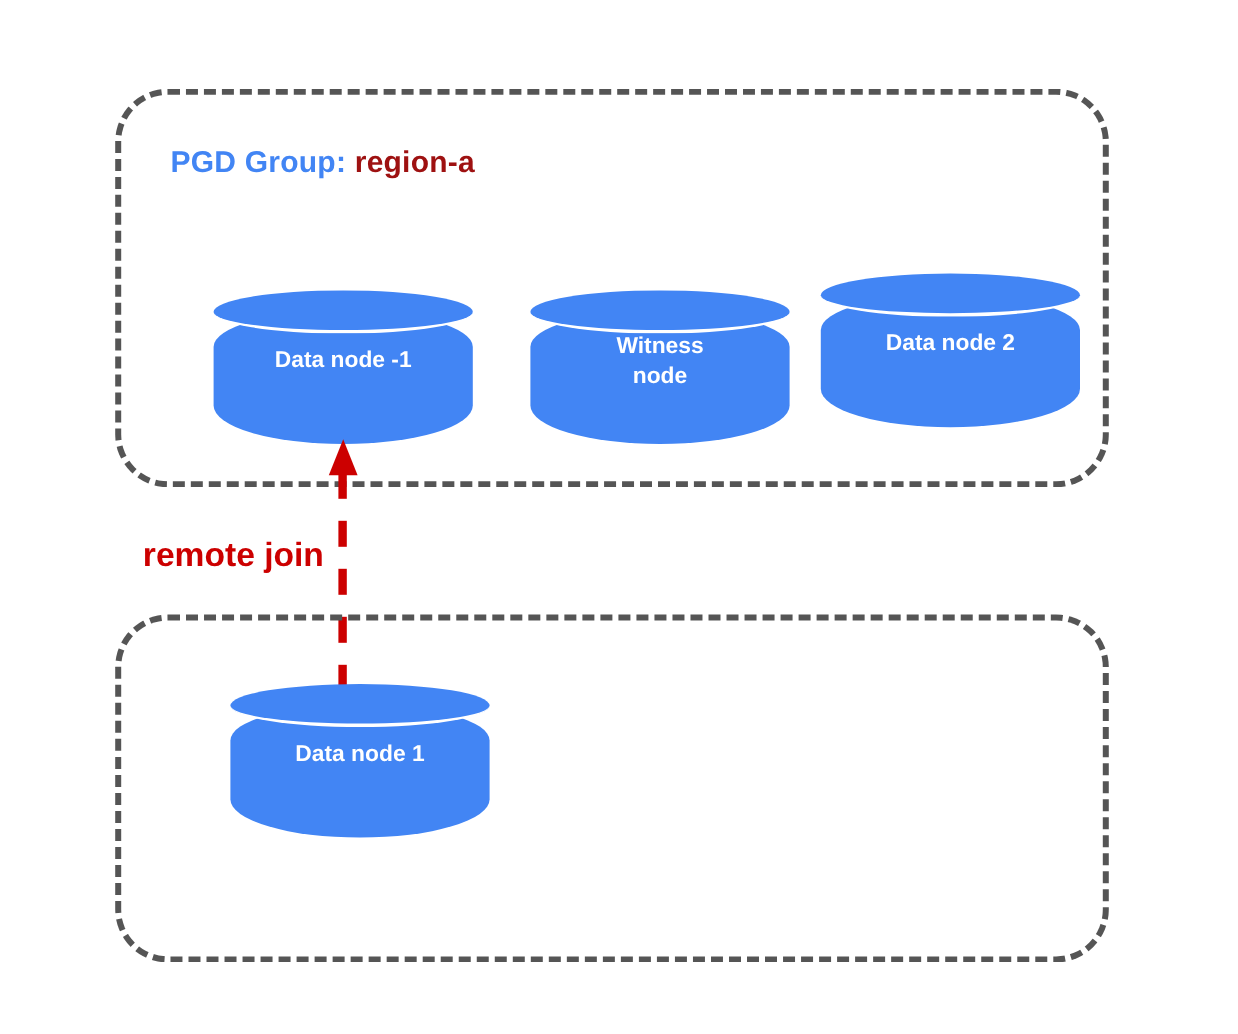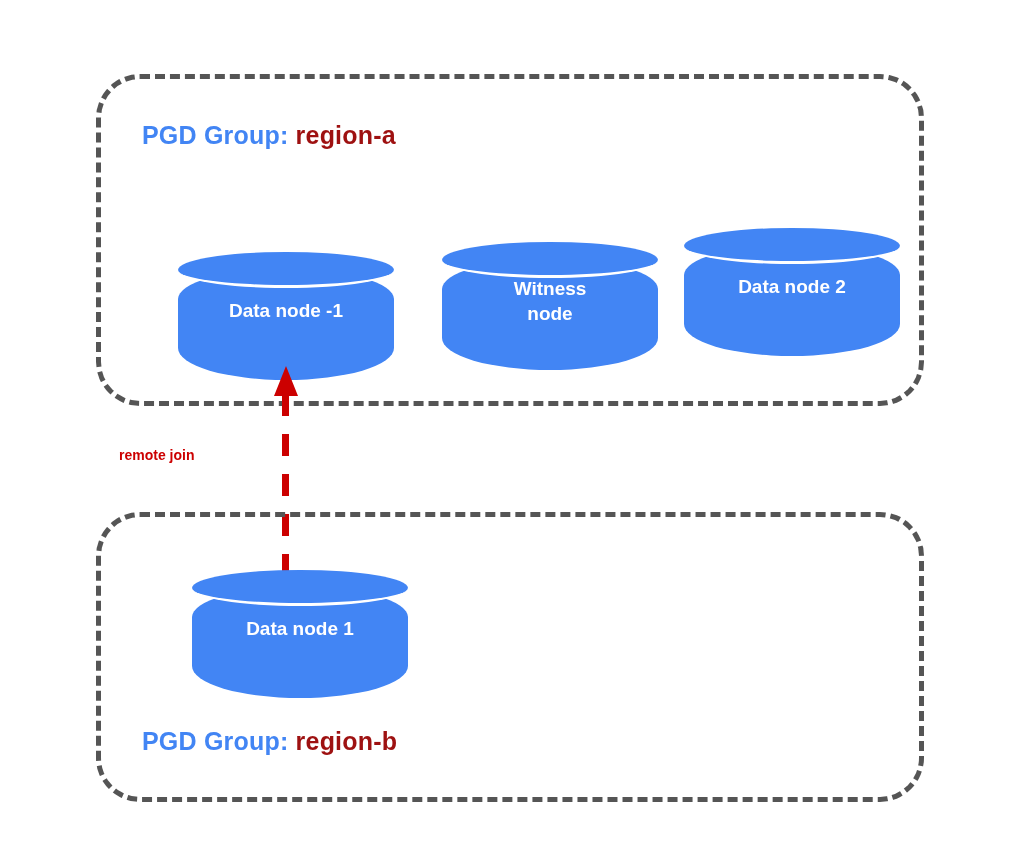--- a/index.html
+++ b/index.html
@@ -73,21 +73,21 @@
     width: 216px;
     text-align: center;
     color: #ffffff;
     font-size: 19px;
     font-weight: bold;
     line-height: 25px;
     white-space: pre-line;
   }
   .cyl-label.two-line { top: 34px; }
 
-  #cyl-data-node-a1 { left: 178px; top: 252px; }
+  #cyl-data-node-a1 { left: 178px; top: 242px; }
   #cyl-witness      { left: 432px; top: 242px; margin-left: 10px; }
   #cyl-data-node-a2 { left: 684px; top: 228px; }
   #cyl-data-node-b1 { left: 178px; top: 570px; margin-left: 14px; }
 
   
   #remote-join-line {
     position: absolute;
     left: 282px;
     top: 394px;
     width: 7px;
@@ -104,21 +104,21 @@
     height: 0;
     border-left: 12px solid transparent;
     border-right: 12px solid transparent;
     border-bottom: 30px solid #CC0000;
   }
   #remote-join-label {
     position: absolute;
     left: 119px;
     top: 447px;
     color: #CC0000;
-    font-size: 14px;
+    font-size: 28px;
     font-weight: bold;
     white-space: nowrap;
   }
 </style>
 </head>
 <body>
 
 <div id="canvas">
 
   <div id="group-a-box" class="group-box"></div>
@@ -151,17 +151,14 @@
   <div id="remote-join-label">remote join</div>
 
   <div id="group-b-box" class="group-box"></div>
 
   <div id="cyl-data-node-b1" class="cylinder">
     <div class="cyl-body"></div>
     <div class="cyl-top"></div>
     <div class="cyl-label">Data node 1</div>
   </div>
 
-  <div id="group-b-title" class="group-title">
-    <span class="gt-prefix">PGD Group: </span><span class="gt-name">region-b</span>
-  </div>
 
 </div>
 
 </body></html>

